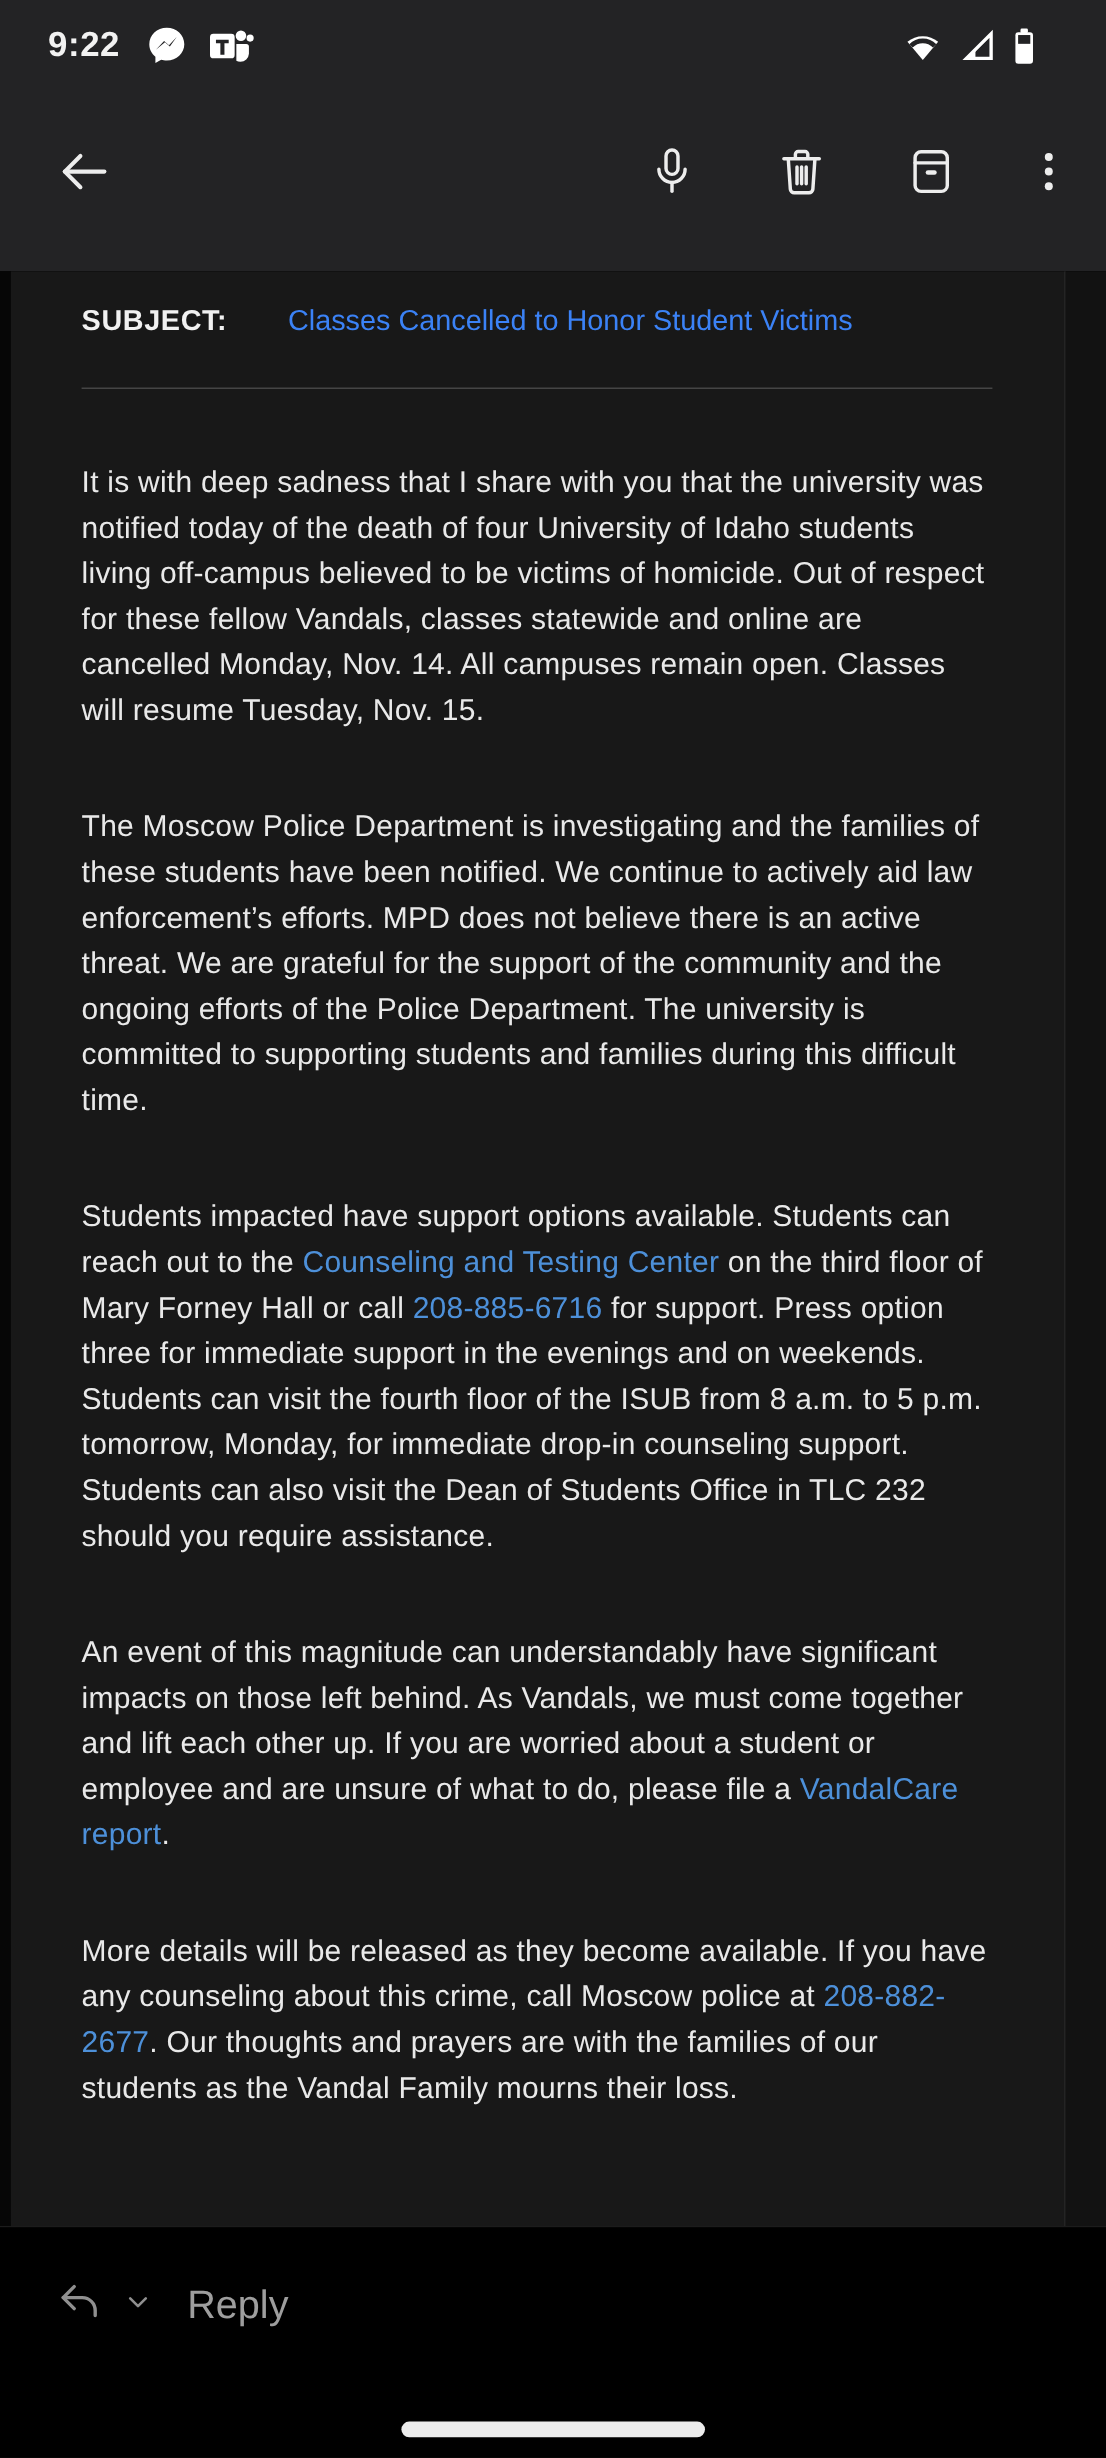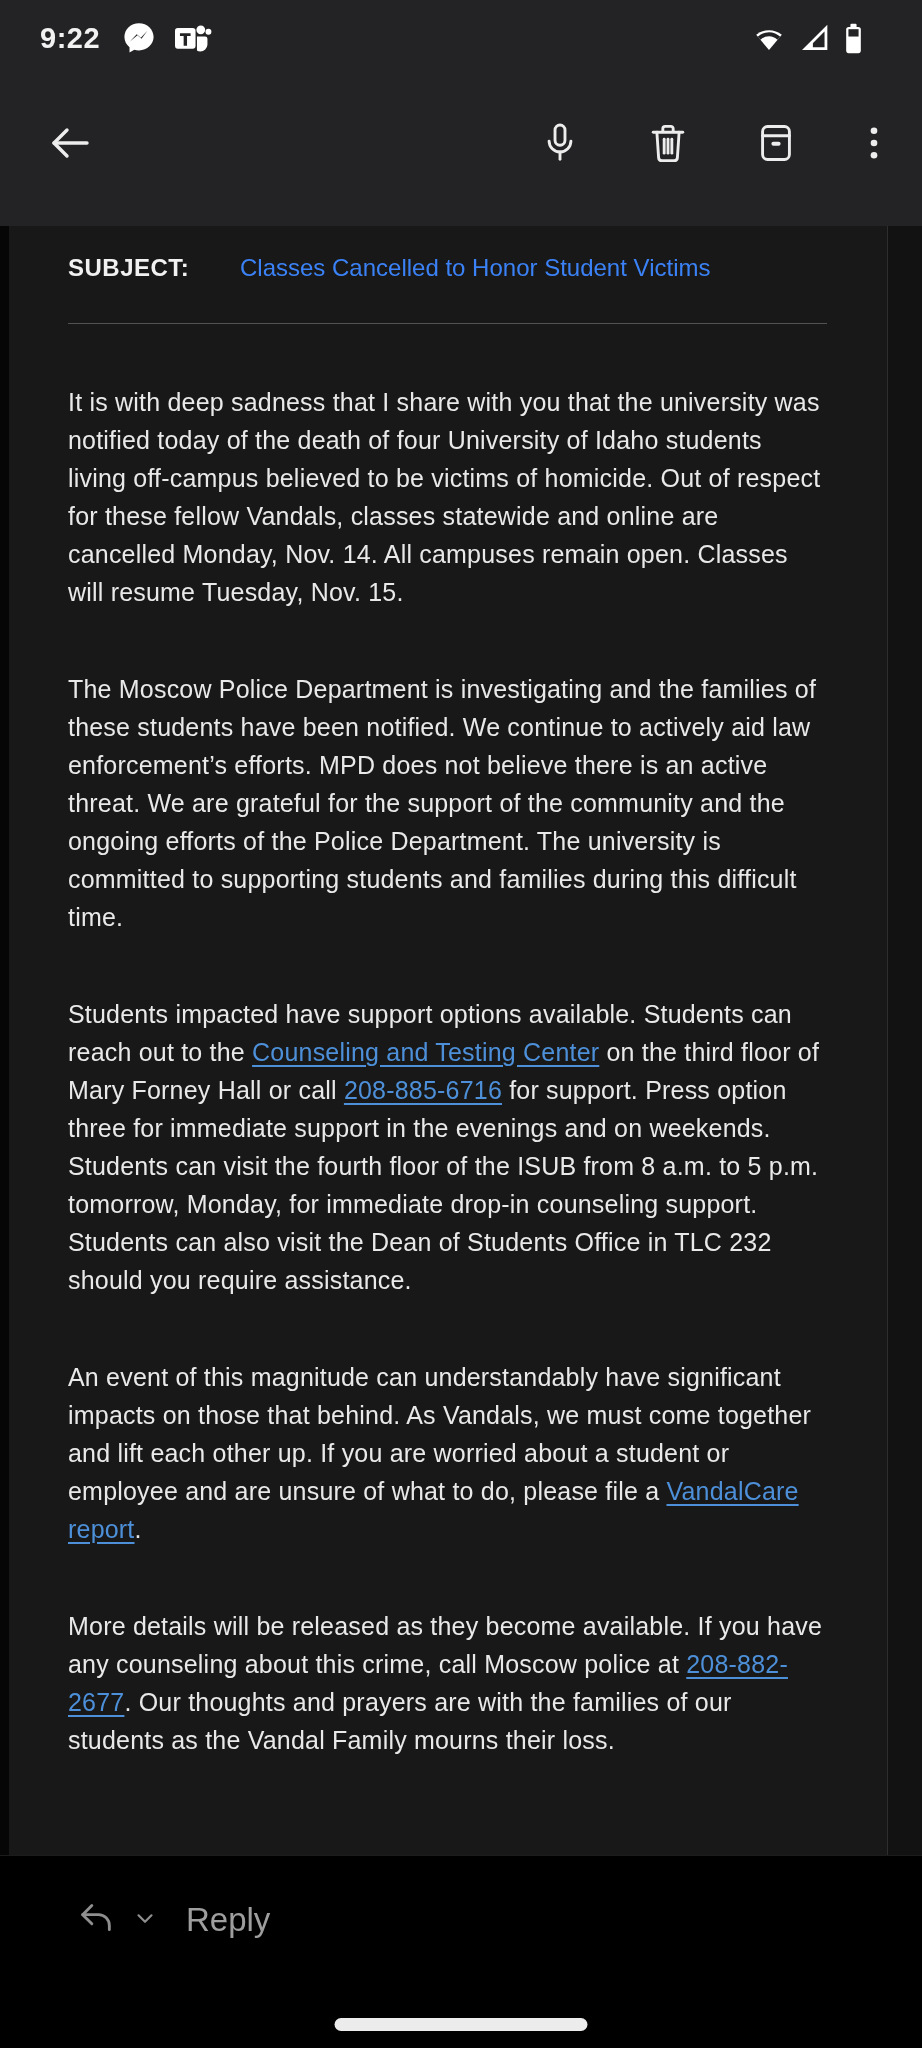--- a/index.html
+++ b/index.html
@@ -27,25 +27,25 @@
   .email-panel { flex:1; background:#181818; border-right:1px solid #2e2e2e; padding:28px 60px 0 59px; overflow:hidden; }
   .edge-right { flex:0 0 34px; background:#121212; }
 
   .subject-row { display:flex; align-items:baseline; }
   .subject-label { font-size:24px; font-weight:700; color:#f1f1f1; letter-spacing:.5px; width:172px; flex:0 0 172px; }
   .subject-text { font-size:24px; color:#3b82f6; }
   .subject-divider { height:1px; background:#525252; margin-top:41px; border:none; }
 
   .email-body { margin-top:14px; }
   .email-body p { font-size:25px; line-height:38px; color:#e9e9e9; margin-top:59px; letter-spacing:.2px; }
-  .body-link { color:var(--link-color,#4d90d9); text-decoration:underline; text-underline-offset:4px; cursor:pointer; }
+  .body-link { color:var(--link-color,#4d90d9); text-underline-offset:4px; cursor:pointer; }
 
   
   .bottom-bar { flex:0 0 193px; background:#000; border-top:1px solid #1c1c1c; position:relative; }
-  .reply-row { display:flex; align-items:center; gap:16px; padding:42px 0 0 76px; cursor:pointer; width:max-content; }
+  .reply-row { display:flex; align-items:center; gap:16px; padding:42px 0 0 46px; cursor:pointer; width:max-content; }
   .reply-label { font-size:33px; color:#9e9e9e; margin-left:12px; }
   .nav-handle { position:absolute; left:50%; transform:translateX(-50%); bottom:17px; width:253px; height:13px; border-radius:7px; background:#ececec; }
 </style>
 </head>
 <body>
 
 <div class="screen">
 
   <div class="appbar">
     <div class="status-bar">
@@ -150,21 +150,21 @@
     <div class="email-panel">
       <div class="subject-row">
         <span class="subject-label">SUBJECT:</span>
         <span class="subject-text">Classes Cancelled to Honor Student Victims</span>
       </div>
       <hr class="subject-divider">
       <div class="email-body">
         <p><span>It is with deep sadness that I share with you that the university was notified today of the death of four University of Idaho students living off-campus believed to be victims of homicide. Out of respect for these fellow Vandals, classes statewide and online are cancelled Monday, Nov. 14. All campuses remain open. Classes will resume Tuesday, Nov. 15.</span></p>
         <p><span>The Moscow Police Department is investigating and the families of these students have been notified. We continue to actively aid law enforcement’s efforts. MPD does not believe there is an active threat. We are grateful for the support of the community and the ongoing efforts of the Police Department. The university is committed to supporting students and families during this difficult time.</span></p>
         <p><span>Students impacted have support options available. Students can reach out to the </span><a class="body-link">Counseling and Testing Center</a><span> on the third floor of Mary Forney Hall or call </span><a class="body-link">208-885-6716</a><span> for support. Press option three for immediate support in the evenings and on weekends. Students can visit the fourth floor of the ISUB from 8 a.m. to 5 p.m. tomorrow, Monday, for immediate drop-in counseling support. Students can also visit the Dean of Students Office in TLC 232 should you require assistance.</span></p>
-        <p><span>An event of this magnitude can understandably have significant impacts on those that behind. As Vandals, we must come together and lift each other up. If you are worried about a student or employee and are unsure of what to do, please file a </span><a class="body-link">VandalCare report</a><span>.</span></p>
+        <p><span>An event of this magnitude can understandably have significant impacts on those left behind. As Vandals, we must come together and lift each other up. If you are worried about a student or employee and are unsure of what to do, please file a </span><a class="body-link">VandalCare report</a><span>.</span></p>
         <p><span>More details will be released as they become available. If you have any counseling about this crime, call Moscow police at </span><a class="body-link">208-882-2677</a><span>. Our thoughts and prayers are with the families of our students as the Vandal Family mourns their loss.</span></p>
       </div>
     </div>
     <div class="edge-right"></div>
   </div>
 
   <div class="bottom-bar">
     <div class="reply-row">
       <span>
         <svg width="40" height="40" viewBox="0 0 24 24" fill="none" stroke="#8f8f8f" stroke-width="1.7" stroke-linecap="round" stroke-linejoin="round">

